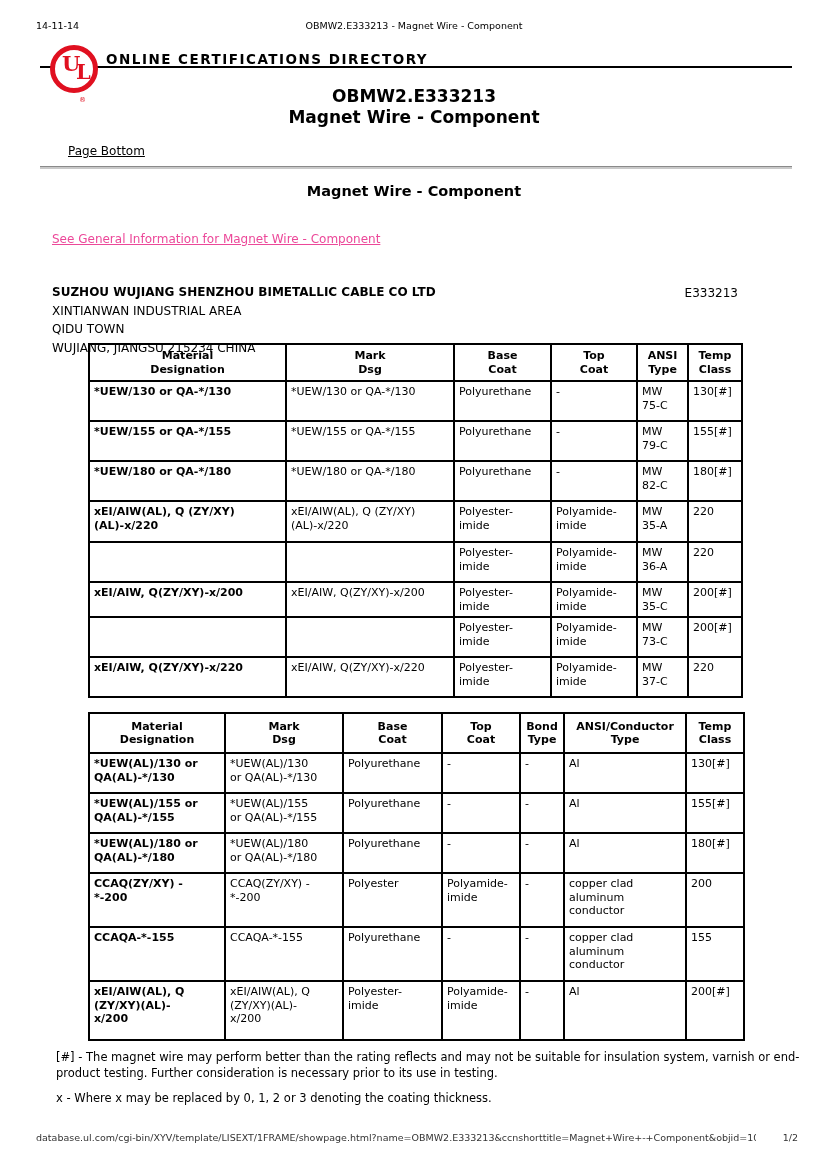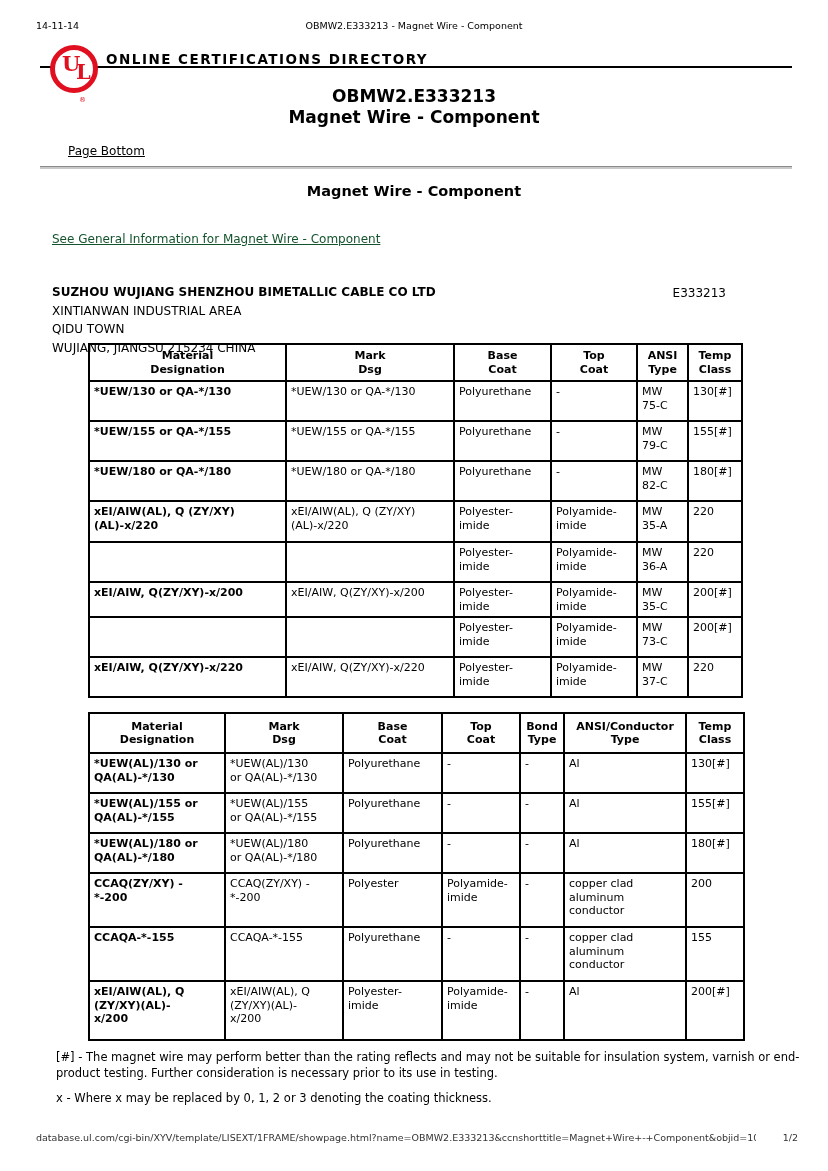--- a/index.html
+++ b/index.html
@@ -21,26 +21,26 @@
   .banner-title{position:absolute;top:51px;left:106px;font-weight:bold;font-size:13.5px;letter-spacing:1.5px;z-index:2;}
 
   
   .doc-title{position:absolute;top:86px;left:0;right:0;text-align:center;font-weight:bold;
              font-size:17px;line-height:21px;}
 
   
   .page-bottom{position:absolute;top:144px;left:68px;font-size:12px;text-decoration:underline;color:#000;cursor:pointer;}
   .hr1{position:absolute;top:166px;left:40px;width:752px;height:2px;background:#c9c9c9;border-top:1px solid #8a8a8a;}
   .section-heading{position:absolute;top:183px;left:0;right:0;text-align:center;font-weight:bold;font-size:14.5px;}
-  .general-link{position:absolute;top:232px;left:52px;font-size:12px;text-decoration:underline;color:#14532d;cursor:pointer;}
+  .general-link{position:absolute;top:232px;left:52px;font-size:12px;text-decoration:underline;color:#ec4899;cursor:pointer;}
 
   
   .company{position:absolute;top:263px;left:52px;width:688px;font-size:12px;line-height:18.5px;margin-top:20px;}
   .company-name{font-weight:bold;}
-  .file-number{position:absolute;right:14px;top:1px;font-weight:normal;}
+  .file-number{position:absolute;right:2px;top:1px;font-weight:normal;}
 
   
   table.cert{position:absolute;left:88px;border-collapse:collapse;table-layout:fixed;
              font-size:11px;line-height:13.5px;}
   table.cert th,table.cert td{border:2px solid #000;vertical-align:top;white-space:pre-line;
              overflow:hidden;padding:3px 4px;}
   table.cert th{text-align:center;font-weight:bold;vertical-align:middle;padding:2px 2px;}
   table.cert td:first-child{font-weight:bold;}
   #table1{top:343px;width:653px;}
   #table2{top:712px;width:655px;}

